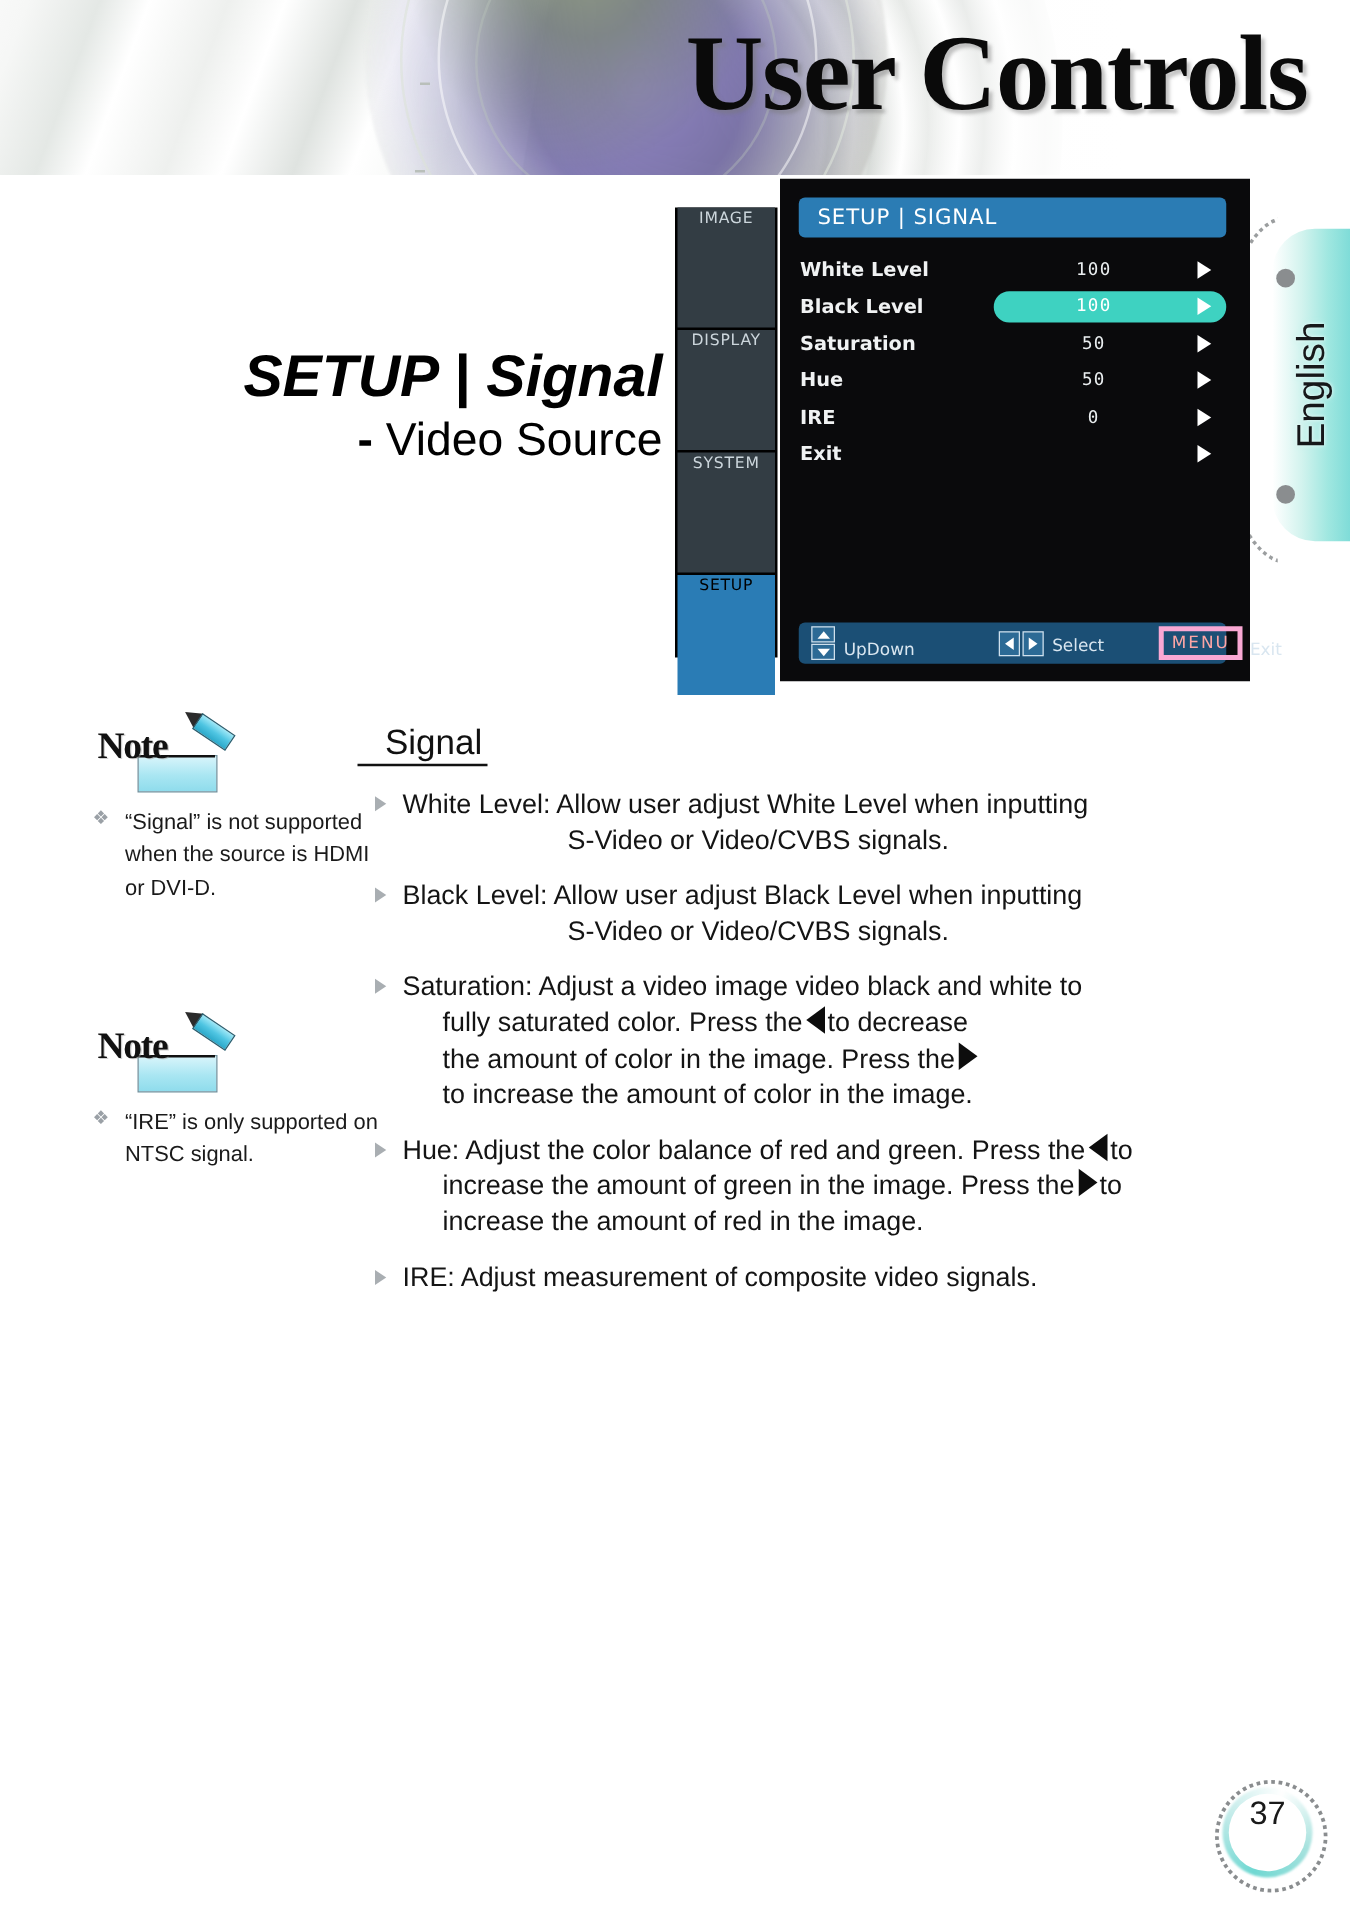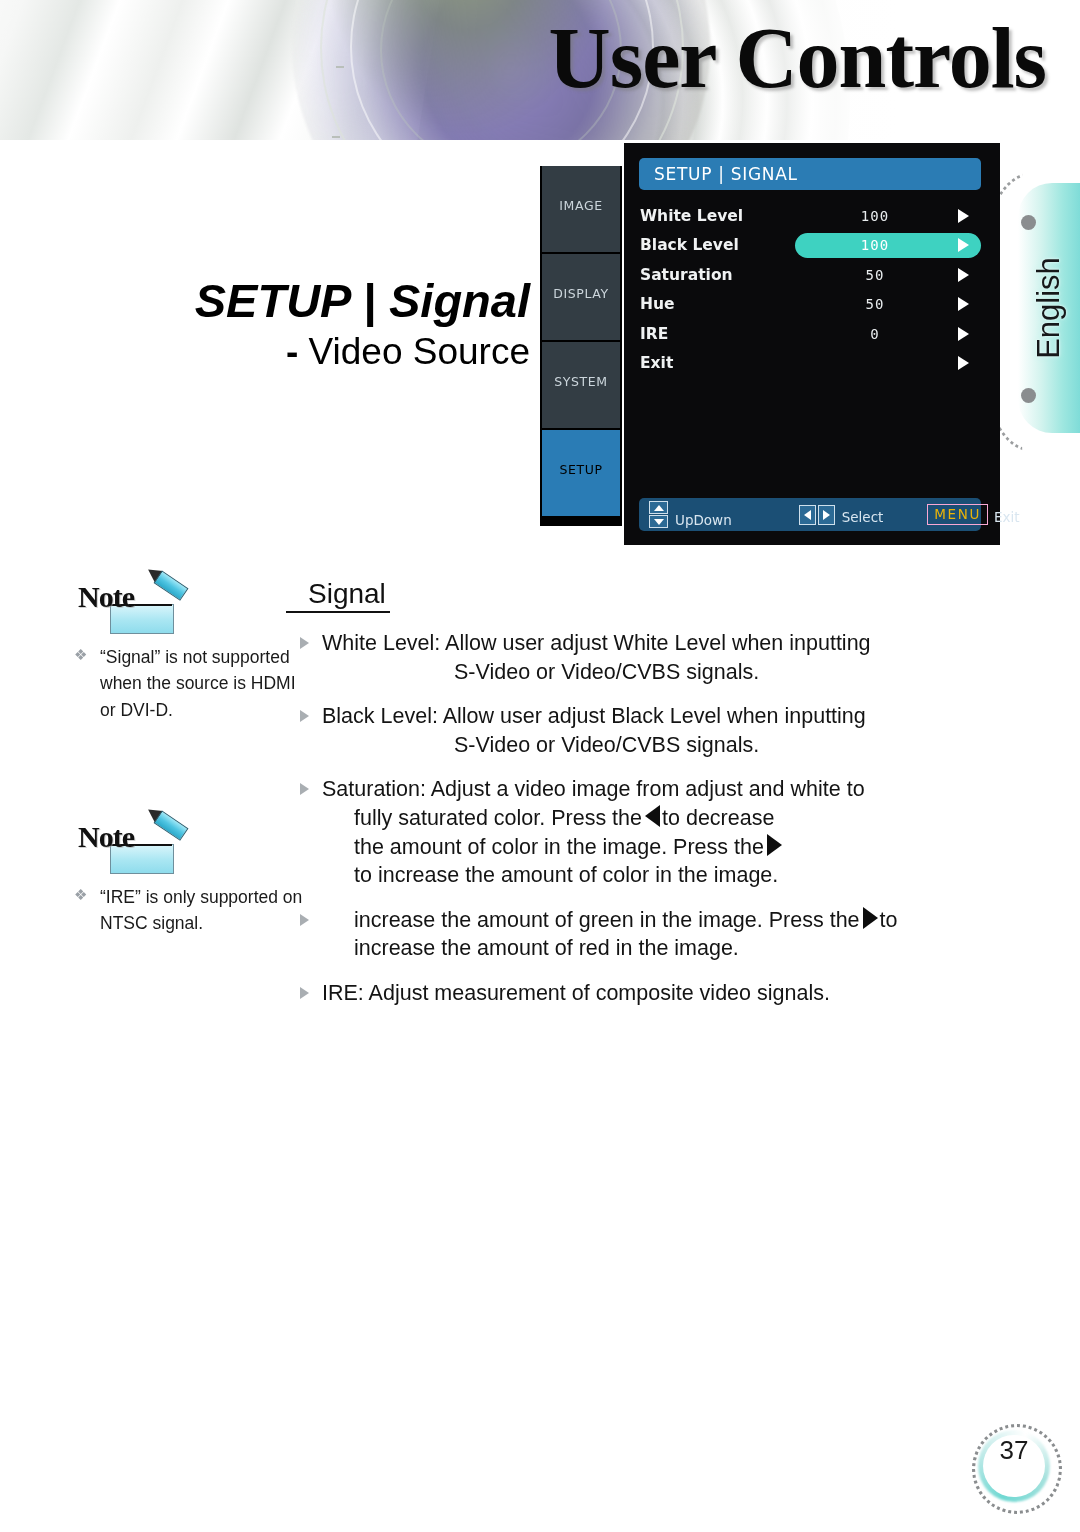--- a/index.html
+++ b/index.html
@@ -116,23 +116,23 @@
   #page-subtitle .dash{font-weight:bold;}
 
   
   #osd{
     position:absolute;left:540px;top:143px;width:460px;height:402px;
   }
   #osd-sidebar{
     position:absolute;left:0;top:23px;width:82px;height:360px;background:#000;
   }
   .osd-tab{
-    position:relative;width:78px;height:86px;margin:0 0 2px 2px;
+    position:relative;width:78px;height:96px;margin:0 0 2px 2px;
     background:#333d44;
-    display:flex;align-items:center;justify-content:center;
+    display:flex;align-items:flex-start;justify-content:center;
     box-sizing:border-box;padding-bottom:8px;
   }
   .osd-tab.active{background:#2a7cb5;}
   .osd-tab-label{
     font-size:12.5px;color:#ccd6dc;letter-spacing:.6px;
     font-family:"DejaVu Sans", sans-serif;
   }
   .osd-tab.active .osd-tab-label{color:#000000;}
 
   #osd-panel{
@@ -186,22 +186,22 @@
   .tri-down{width:0;height:0;border-top:6px solid #ffffff;border-left:5px solid transparent;border-right:5px solid transparent;}
   .lr-icons{display:flex;gap:2px;margin-right:7px;}
   .lr-box{
     width:15px;height:18px;border:1px solid #cfe0ec;background:#2c6a95;
     display:flex;align-items:center;justify-content:center;
   }
   .tri-left{width:0;height:0;border-right:7px solid #ffffff;border-top:5px solid transparent;border-bottom:5px solid transparent;}
   .tri-right{width:0;height:0;border-left:7px solid #ffffff;border-top:5px solid transparent;border-bottom:5px solid transparent;}
   .nav-text{font-size:13.5px;color:#d9e6f0;font-family:"DejaVu Sans", sans-serif;}
   .menu-key{
-    border:1px solid #f9a8d4;padding:1px 6px 2px 6px;margin-right:6px;
-    font-size:13.5px;color:#eab308;letter-spacing:1.6px;
+    border:4px solid #f9a8d4;padding:1px 6px 2px 6px;margin-right:6px;
+    font-size:13.5px;color:#fca5a5;letter-spacing:1.6px;
     font-family:"DejaVu Sans", sans-serif;
   }
   .nav-sp1{margin-left:67px;}
   .nav-sp2{margin-left:44px;}
 
   
   .note-block{position:absolute;width:240px;}
   #note-1{left:72px;top:580px;}
   #note-2{left:72px;top:820px;}
   .note-badge{position:relative;width:110px;height:52px;margin-left:6px;}
@@ -474,32 +474,33 @@
       <span class="ln">Black Level: Allow user adjust Black Level when inputting</span>
       <span class="ln ind">S-Video or Video/CVBS signals.</span>
     </span>
   </div>
 
   <div class="bullet-row">
     <span class="bullet-tri">
         <i></i>
       </span>
     <span class="bullet-body">
-      <span class="ln">Saturation: Adjust a video image from adjust and white to</span>
+      <span class="ln">Saturation: Adjust a video image video black and white to</span>
       <span class="ln ind2"><span>fully saturated color. Press the</span><i class="gl gl-left"></i><span>to decrease</span></span>
       <span class="ln ind2"><span>the amount of color in the image. Press the</span><i class="gl gl-right"></i></span>
       <span class="ln ind2">to increase the amount of color in the image.</span>
     </span>
   </div>
 
   <div class="bullet-row">
     <span class="bullet-tri">
         <i></i>
       </span>
     <span class="bullet-body">
+      <span class="ln"><span>Hue: Adjust the color balance of red and green. Press the</span><i class="gl gl-left"></i><span>to</span></span>
       <span class="ln ind2"><span>increase the amount of green in the image. Press the</span><i class="gl gl-right"></i><span>to</span></span>
       <span class="ln ind2">increase the amount of red in the image.</span>
     </span>
   </div>
 
   <div class="bullet-row">
     <span class="bullet-tri">
         <i></i>
       </span>
     <span class="bullet-body">

